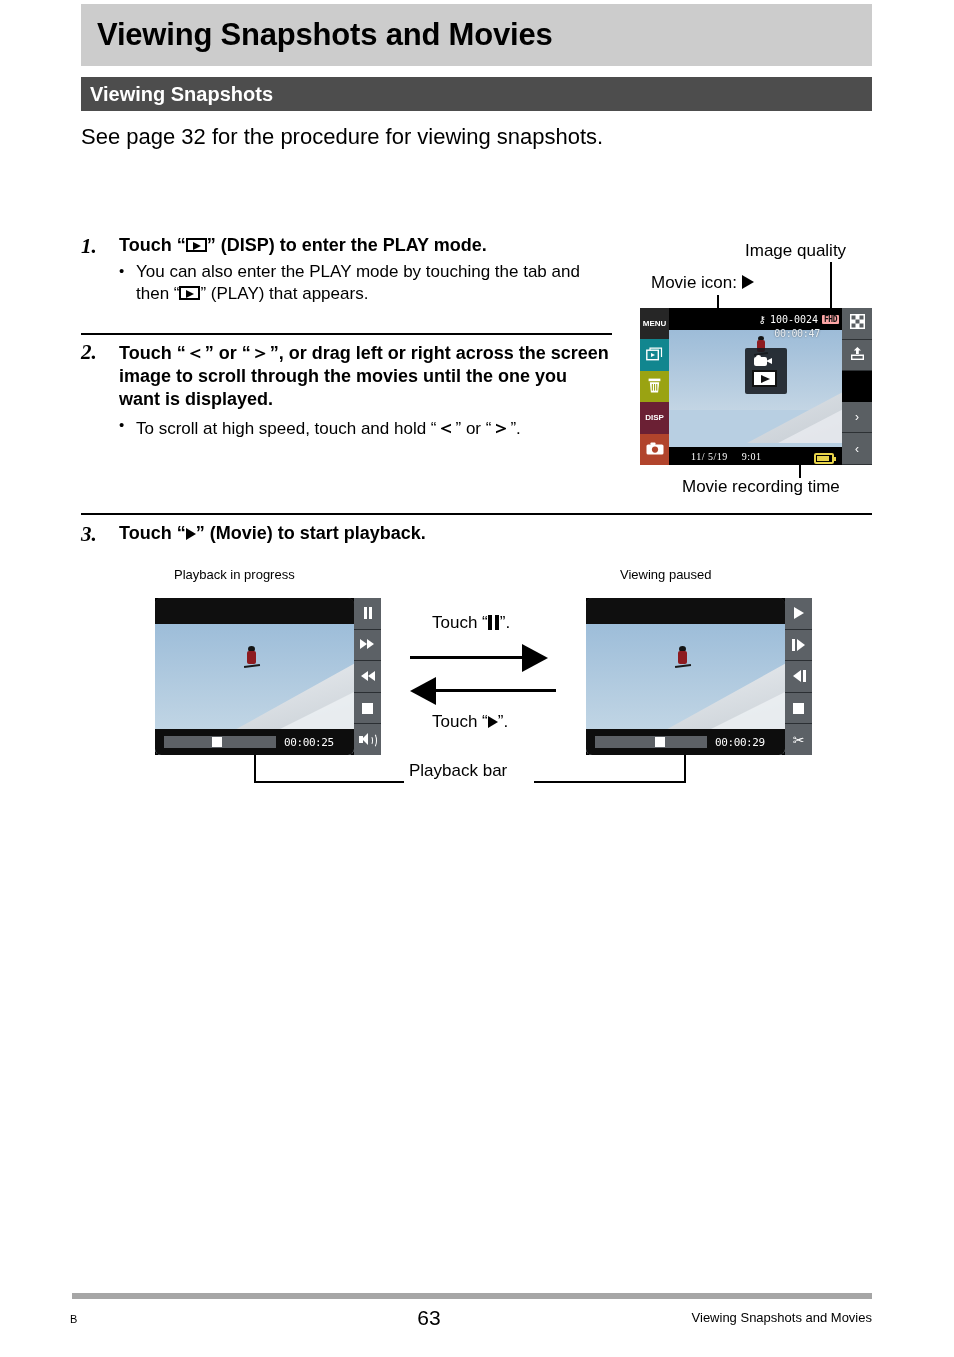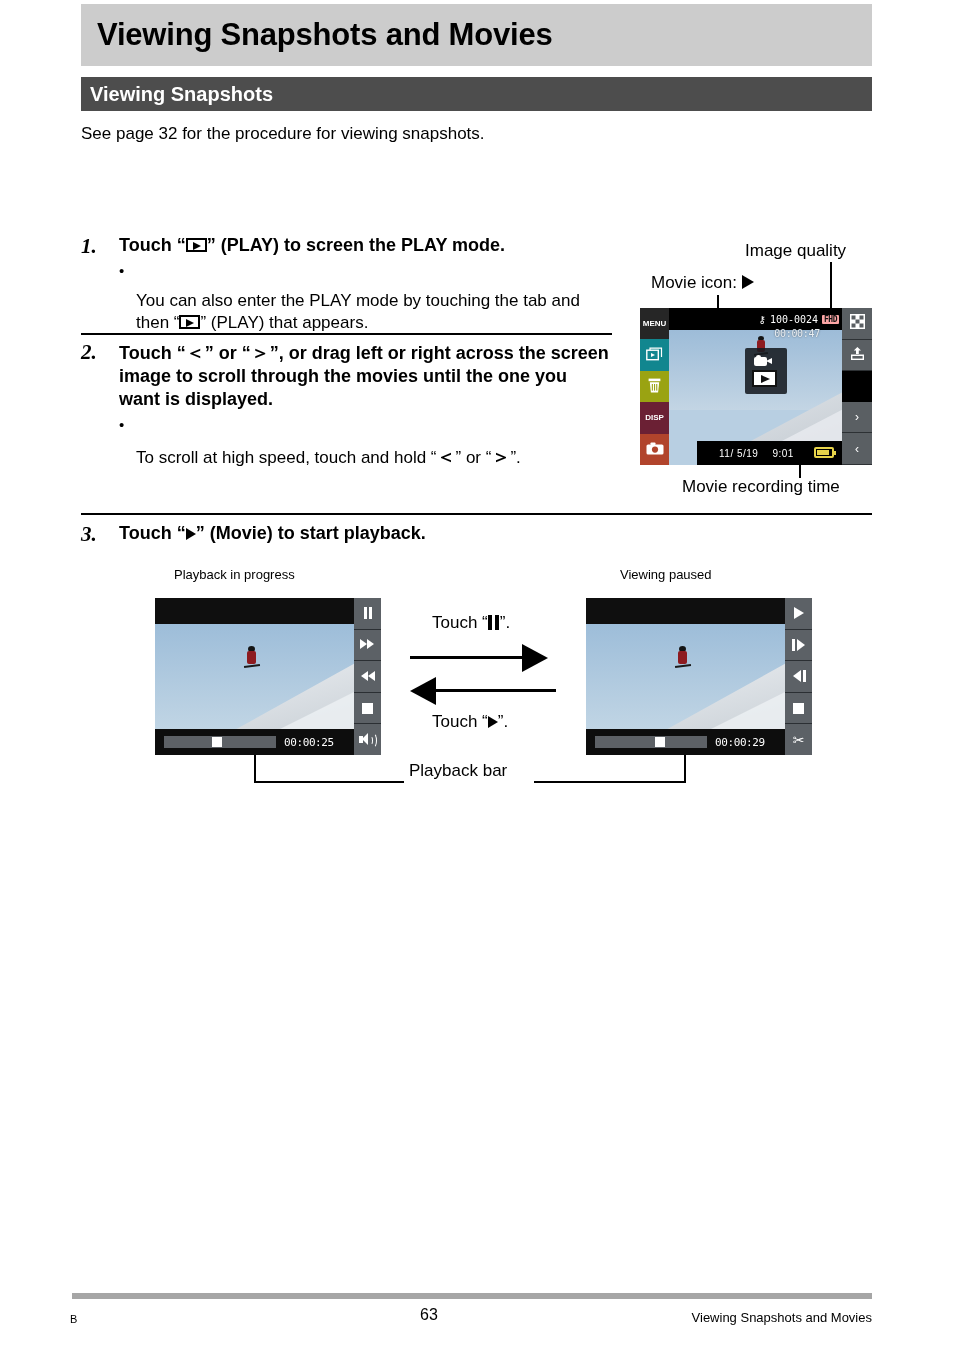--- a/index.html
+++ b/index.html
@@ -51,21 +51,21 @@
     font-size: 20px;
     font-weight: bold;
     padding-left: 9px;
   }
   #sec-snapshots { top: 77px; }
   #sec-movie { top: 178px; }
 
   .intro-text {
     position: absolute;
     left: 81px; top: 124px;
-    font-size: 17px;
+    font-size: 22px;
   }
 
   
   .step {
     position: absolute;
   }
   .step-num {
     position: absolute;
     left: 0; top: 0;
     font-size: 21px;
@@ -87,21 +87,21 @@
     font-size: 17px;
     line-height: 1.3;
     margin-top: 4px;
   }
   .bullet .dot {
     width: 17px;
     flex: 0 0 17px;
     text-align: left;
     font-size: 15px;
   }
-  .bullet .btext { flex: 1 1 auto; margin-top: 29px; }
+  .bullet .btext { flex: 1 1 auto; }
 
   .rule {
     position: absolute;
     height: 2px;
     background: #000;
   }
 
   
   .play-box {
     display: inline-block;
@@ -281,27 +281,26 @@
     font-weight: bold;
     padding: 0 2px;
     border-radius: 1px;
     letter-spacing: -0.5px;
   }
   .key-icon {
     display: inline-block;
     font-size: 10px;
   }
   .cam-botbar {
-    position: absolute; left: 0; bottom: 0; right: 0; height: 24px;
+    position: absolute; left: 0; bottom: 0; right: 0; height: 18px;
     background: #000;
     color: #fff;
     display: flex; align-items: center;
     font-size: 10px;
-    font-family: Liberation Sans, sans-serif;
-    margin-left: 28px;
+    font-family: Liberation Serif, serif;
   }
   .cam-botbar .dt { padding-left: 22px; letter-spacing: 0.5px;}
   .battery {
     position: absolute;
     right: 8px; top: 6px;
     width: 20px; height: 11px;
     border: 2px solid #e8d44a;
     border-radius: 2px;
     box-sizing: border-box;
   }
@@ -386,20 +385,21 @@
     display: flex; align-items: center; justify-content: center;
     box-sizing: border-box;
   }
   .shot .sidebar > div:last-child { border-bottom: none; }
   .shot .view {
     position: absolute;
     left: 0; top: 0;
     right: 27px; bottom: 0;
     background: #404040;
     overflow: hidden;
+    border-radius: 6px;
   }
   .shot .view .topblack {
     position: absolute; left: 0; top: 0; right: 0; height: 26px; background: #0f0f0f;
   }
   .shot .view .skyarea {
     position: absolute; left: 0; top: 26px; right: 0; bottom: 0;
     background: linear-gradient(#9dbdd9 0%, #bcd2e3 70%, #c8dae8 100%);
   }
   .shot .view .mount {
     position: absolute; left: -6px; bottom: 26px; width: 230px; height: 86px;
@@ -532,21 +532,21 @@
   .footer-left {
     position: absolute;
     left: 70px; top: 1313px;
     font-size: 11px;
   }
   .footer-page {
     position: absolute;
     left: 0; top: 1306px;
     width: 858px;
     text-align: center;
-    font-size: 16px;
+    font-size: 21px;
   }
   .footer-right {
     position: absolute;
     right: 82px; top: 1310px;
     font-size: 13px;
   }
 </style>
 </head>
 <body>
 
@@ -559,21 +559,21 @@
   <div class="section-bar" id="sec-snapshots">
     <span>Viewing Snapshots</span>
   </div>
   <div class="intro-text">See page 32 for the procedure for viewing snapshots.</div>
 
 
   <div class="step" style="left:81px; top:234px; width:530px;">
     <div class="step-num">1.</div>
     <div class="step-body">
       <div class="step-head">
-        <span>Touch “</span><span class="play-box"></span><span>” (PLAY) to screen the PLAY mode.</span>
+        <span>Touch “</span><span class="play-box"></span><span>” (DISP) to enter the PLAY mode.</span>
       </div>
       <div class="bullet">
         <span class="dot">•</span>
         <span class="btext"><span>You can also enter the PLAY mode by touching the tab and then “</span><span class="play-box"></span><span>” (PLAY) that appears.</span></span>
       </div>
     </div>
   </div>
 
   <div class="rule" style="left:81px; top:333px; width:531px;"></div>
 

